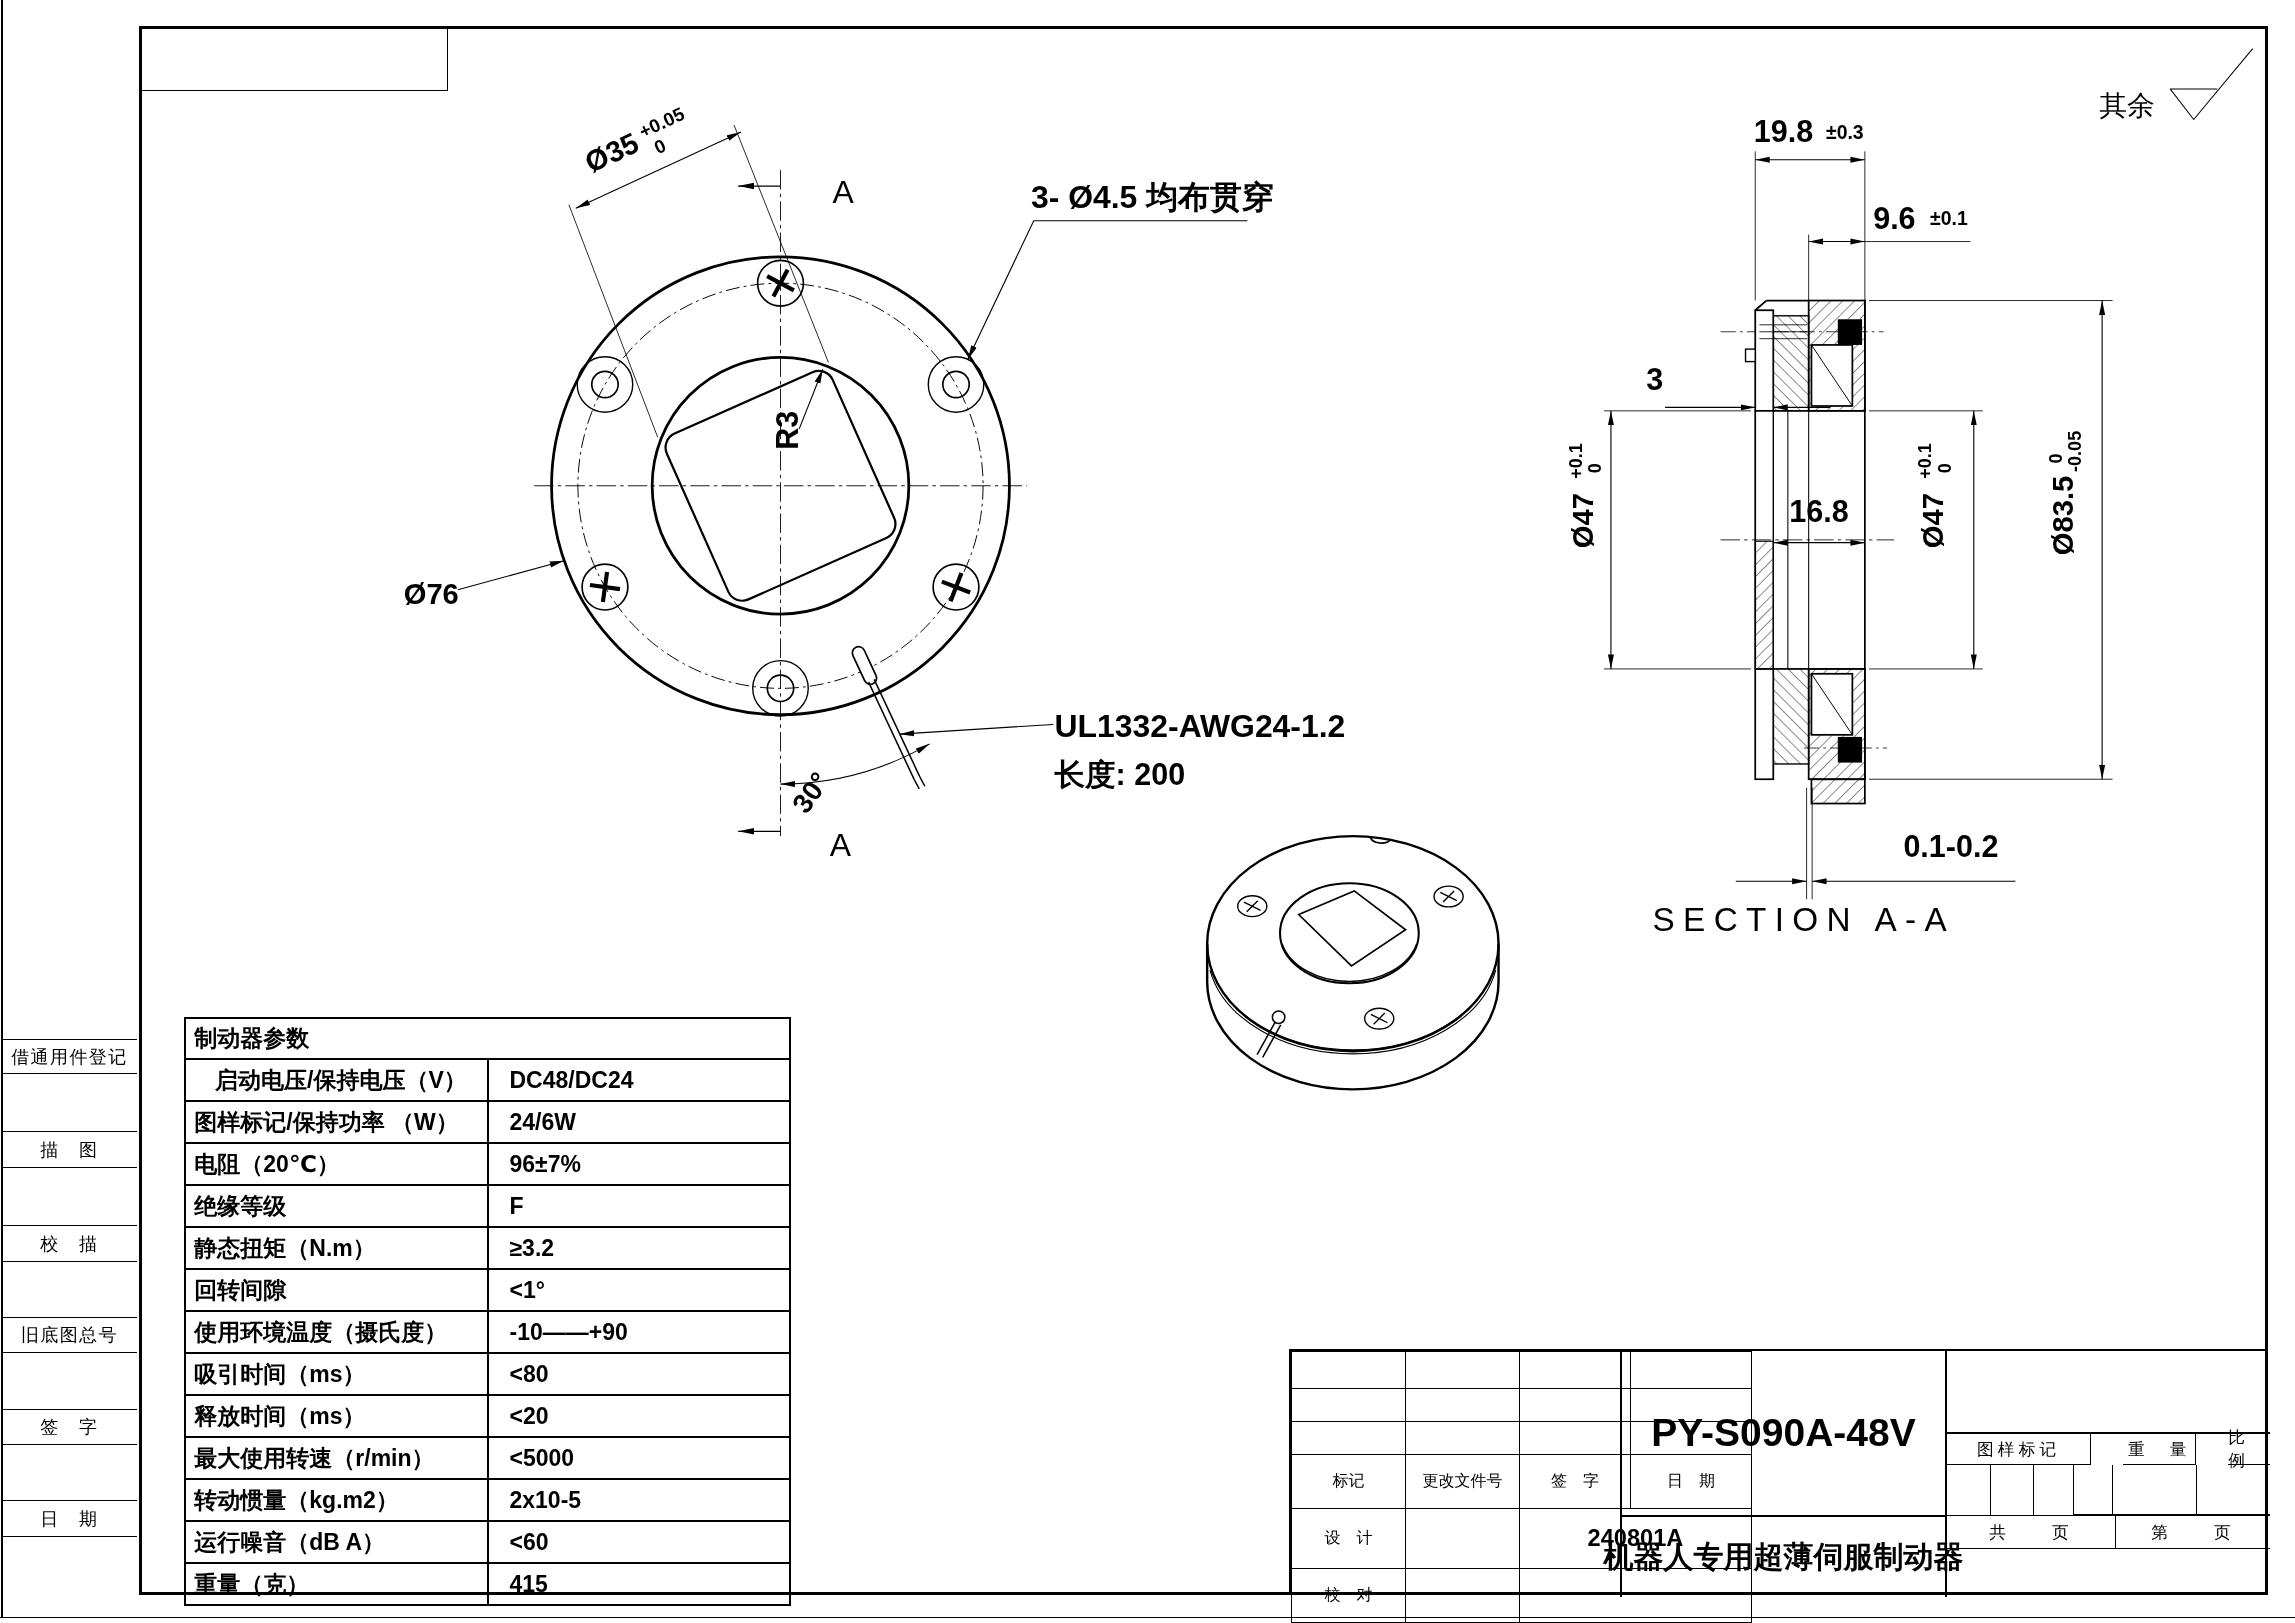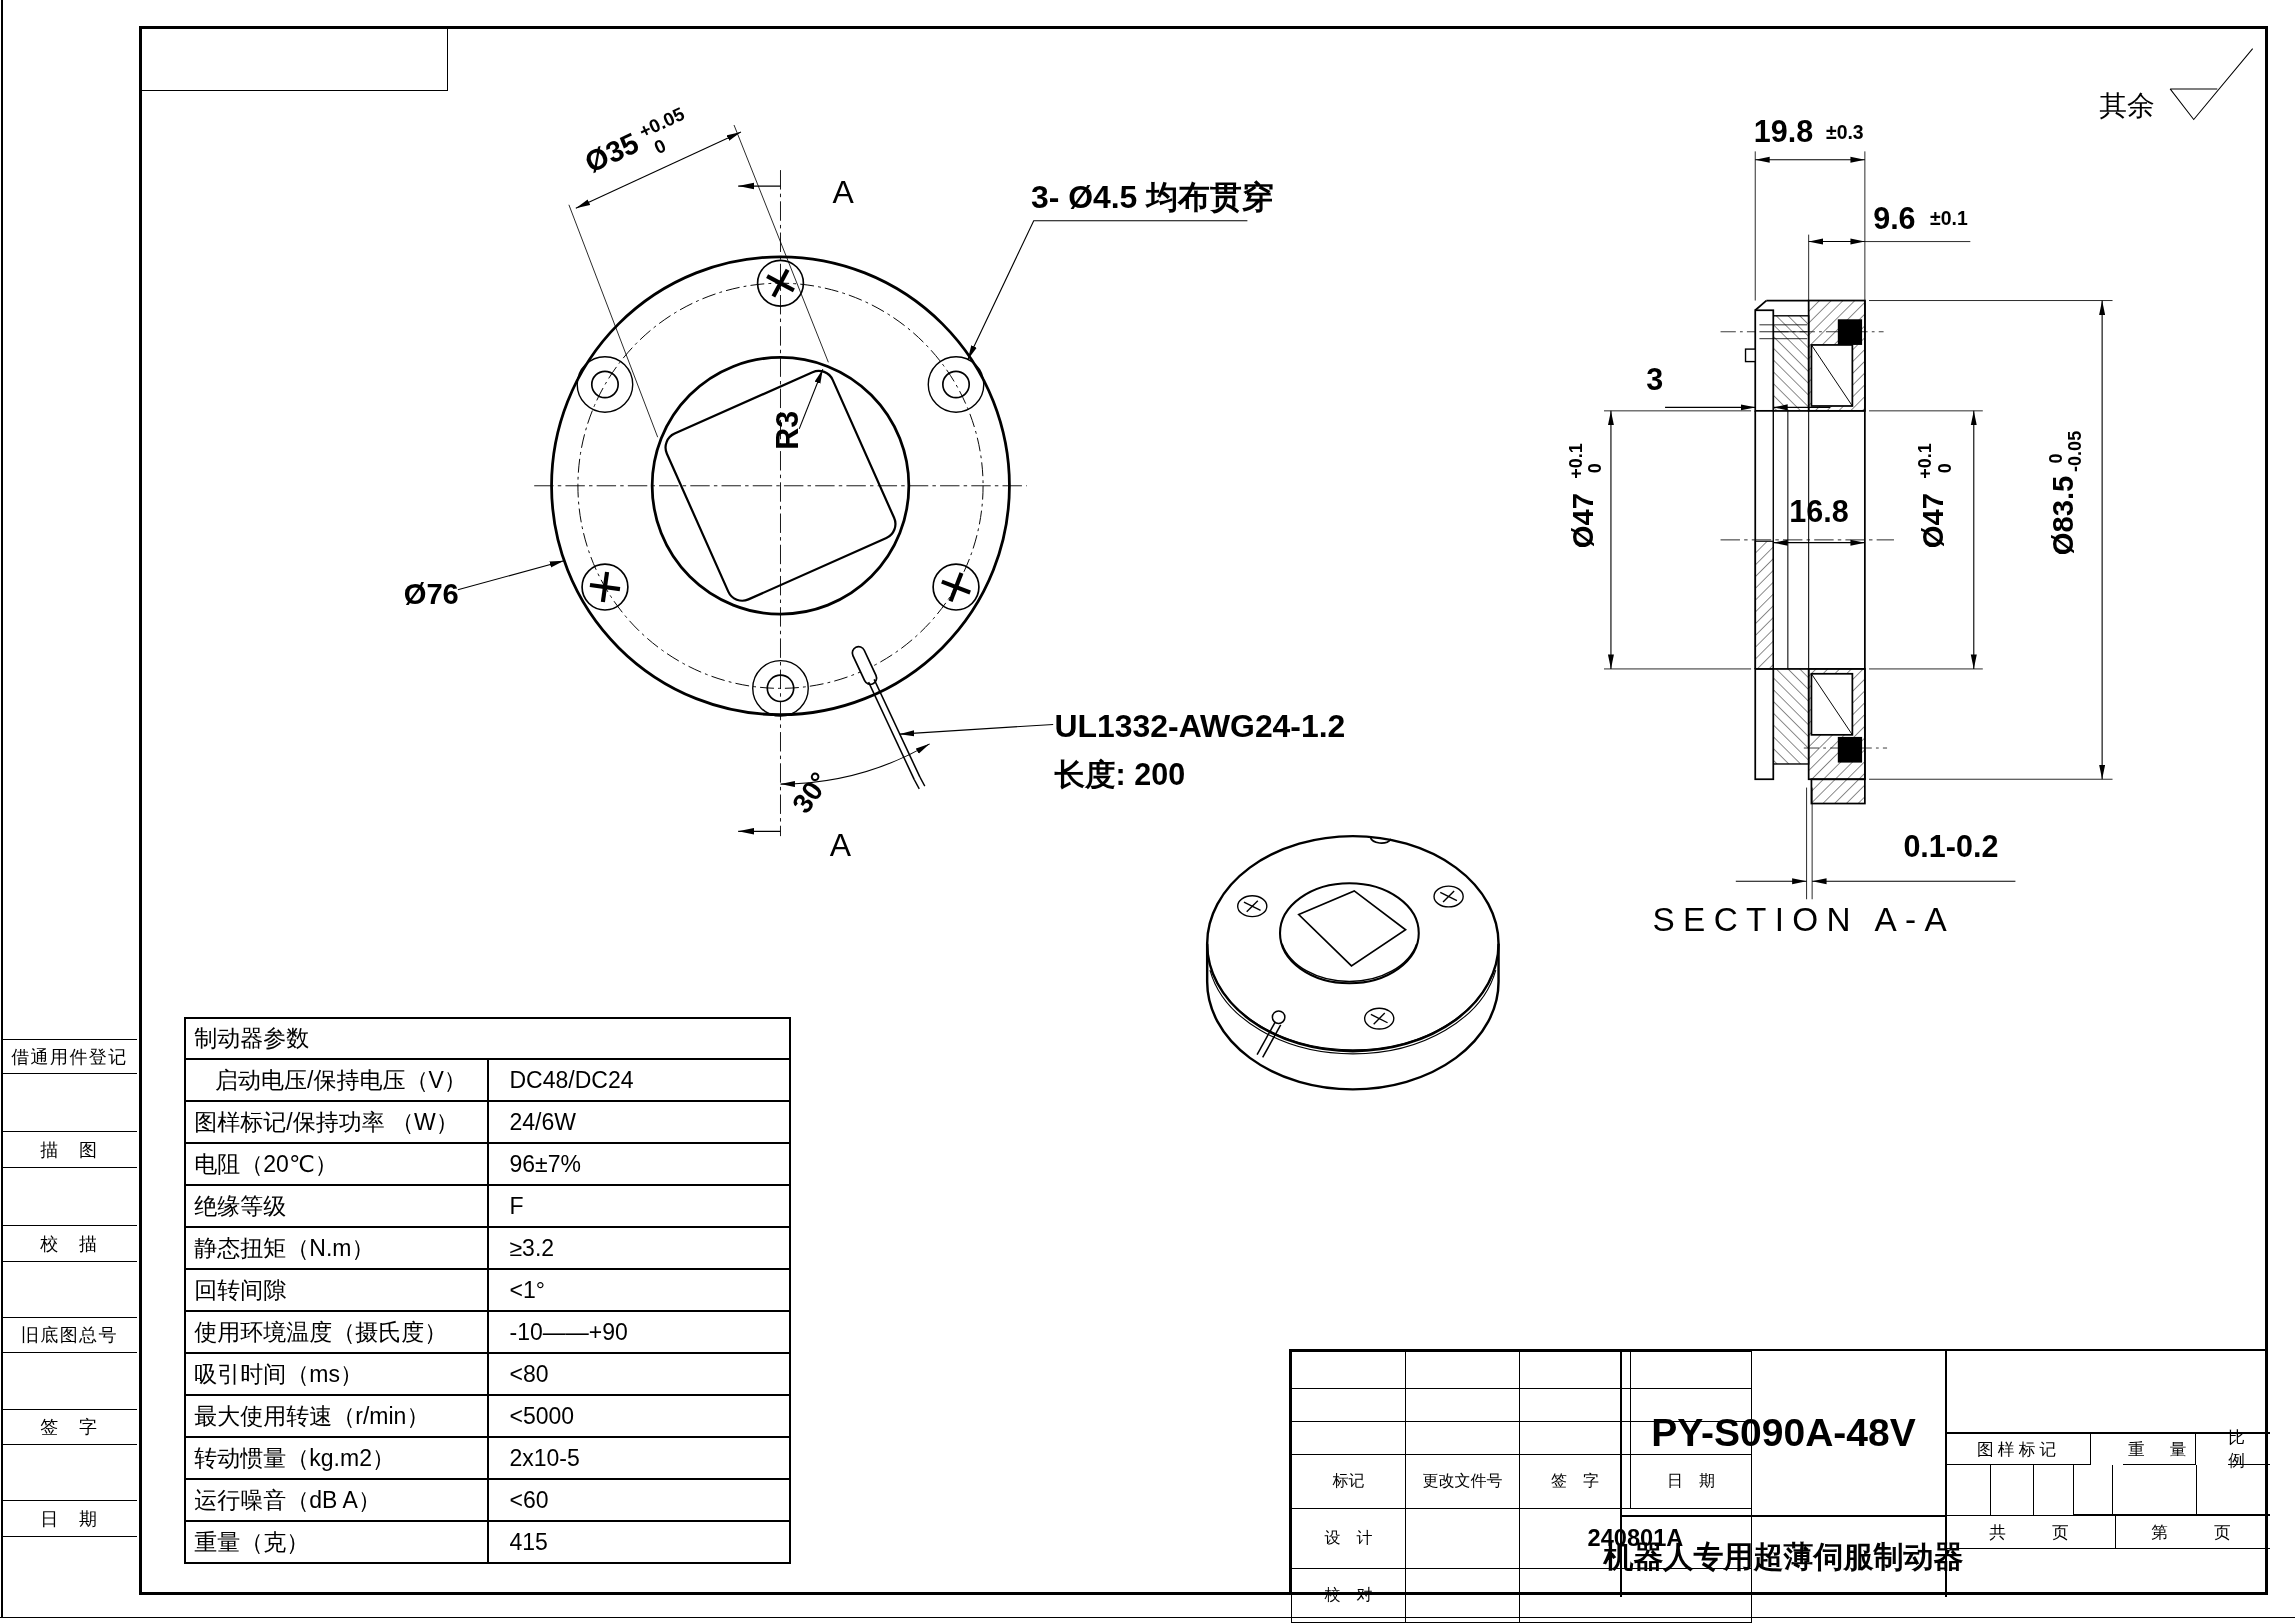--- a/index.html
+++ b/index.html
@@ -6,21 +6,21 @@
   .sheet{position:relative;width:2295px;height:1623px;background:#fff;overflow:hidden;
          font-family:"Liberation Sans","DejaVu Sans",sans-serif;color:#000;}
   .abs{position:absolute;box-sizing:border-box;}
   .frame{left:139px;top:26px;width:2129px;height:1569px;border:3.5px solid #000;}
   .cornerbox{left:139px;top:26px;width:309px;height:65px;border-right:1.4px solid #000;border-bottom:1.4px solid #000;}
   .sheetline-left{left:1.4px;top:0;width:1.4px;height:1618px;background:#000;}
   .sheetline-bottom{left:0;top:1617px;width:2295px;height:1.4px;background:#000;}
   .lm-cell{left:1.4px;width:136px;border-top:1.4px solid #000;border-bottom:1.4px solid #000;
            display:flex;align-items:center;justify-content:center;font-size:18px;letter-spacing:1.4px;}
   table.params{position:absolute;left:184px;top:1017px;width:607px;border-collapse:collapse;table-layout:fixed;}
-  table.params td{border:2.1px solid #000;height:40px;font-size:23px;font-weight:normal;padding:0 0 0 8.3px;vertical-align:middle;}
+  table.params td{border:2.1px solid #000;height:40px;font-size:23px;font-weight:bold;padding:0 0 0 8.3px;vertical-align:middle;}
   table.params td.val{padding-left:21px;}
   .tb{left:1289px;top:1349px;width:979px;height:246px;border-top:2.8px solid #000;border-left:2.1px solid #000;}
   table.tbl{position:absolute;left:0;top:0;width:329px;height:246px;border-collapse:collapse;table-layout:fixed;}
   table.tbl td{border:1.4px solid #000;font-size:16px;text-align:center;vertical-align:middle;padding:16px;}
   table.tbl td.bold{font-size:23.6px;font-weight:bold;}
   .tb-mid{left:329px;top:0;width:325px;height:246px;border-left:2.1px solid #000;}
   .tb-mid .model{height:164px;border-bottom:2.1px solid #000;display:flex;align-items:center;justify-content:center;
                  font-size:39px;font-weight:bold;}
   .tb-mid .pname{height:80px;display:flex;align-items:center;justify-content:center;font-size:30px;font-weight:bold;white-space:nowrap;}
   .tb-right{left:654px;top:0;width:325px;height:246px;border-left:2.1px solid #000;}
@@ -92,20 +92,24 @@
         </tr>
     <tr>
           <td>使用环境温度（摄氏度）</td>
           <td class="val">-10——+90</td>
         </tr>
     <tr>
           <td>吸引时间（ms）</td>
           <td class="val">&lt;80</td>
         </tr>
     <tr>
+          <td>释放时间（ms）</td>
+          <td class="val">&lt;20</td>
+        </tr>
+    <tr>
           <td>最大使用转速（r/min）</td>
           <td class="val">&lt;5000</td>
         </tr>
     <tr>
           <td>转动惯量（kg.m2）</td>
           <td class="val">2x10-5</td>
         </tr>
     <tr>
           <td>运行噪音（dB A）</td>
           <td class="val">&lt;60</td>

